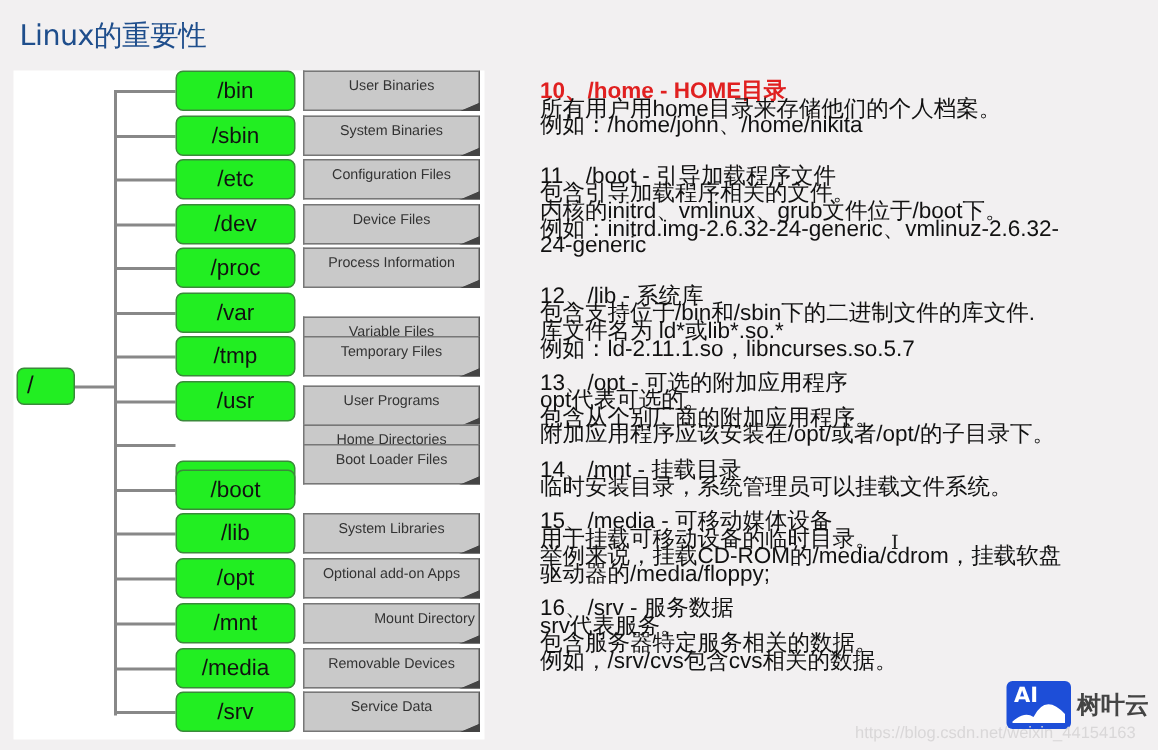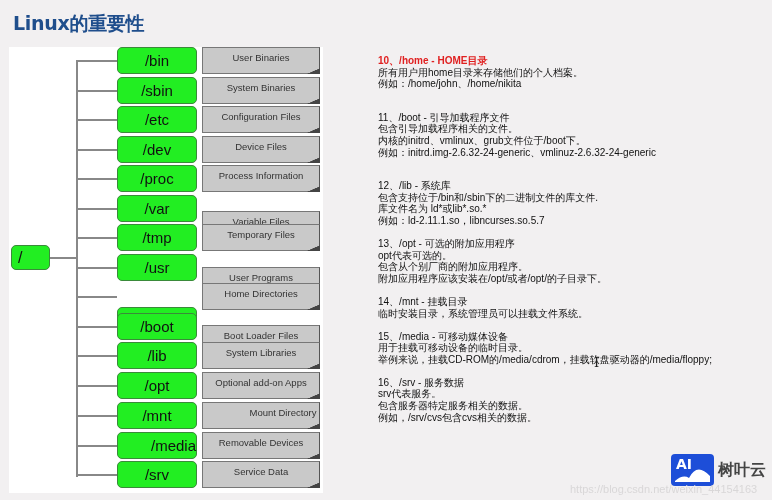--- a/index.html
+++ b/index.html
@@ -3,21 +3,21 @@
 <meta charset="utf-8">
 <style>
   html, body { margin:0; padding:0; }
   body {
     width:772px; height:500px; overflow:hidden;
     background:#f2f0f1; position:relative;
     font-family:"Liberation Sans", "DejaVu Sans", sans-serif;
   }
   .title {
     position:absolute; left:13px; top:11px;
-    font-size:19px; font-weight:bold; color:#1f4e8c;
+    font-size:19px; font-weight:normal; color:#1f4e8c;
     font-family:"DejaVu Sans", sans-serif; letter-spacing:-0.3px;
   }
   .panel {
     position:absolute; left:9px; top:47px; width:314px; height:446px;
     background:#ffffff;
   }
   .vline {
     position:absolute; left:76px; top:60px; width:2px; height:417px; background:#888;
   }
   .hline { position:absolute; height:2px; background:#888; }
@@ -35,21 +35,21 @@
     position:absolute; left:202px; width:118px; height:27px; box-sizing:border-box;
     background:#c9c9c9; border:1px solid #777; border-right:1.5px solid #555;
     font-size:9.5px; color:#333; text-align:center; line-height:20px;
   }
   .desc .fold {
     position:absolute; right:-1px; bottom:-1px; width:14px; height:6px;
     background:linear-gradient(to top left, #444 0 45%, transparent 50%);
   }
   .notes {
     position:absolute; left:360px; top:55px; width:360px;
-    font-size:10px; line-height:11.6px; color:#111;margin-left:18px;
+    font-size:15px; line-height:11.6px; color:#111;
   }
   .notes .blk { margin-bottom:11.5px; }
   .notes .blk.big { margin-bottom:22px; }
   .notes .hl { color:#e02020; font-weight:bold; }
   .cursor {
     position:absolute; left:594px; top:355px; font-size:13px; color:#222;
     font-family:"DejaVu Serif", serif;
   }
   .logo {
     position:absolute; left:671px; top:454px; width:43px; height:32px;
@@ -95,38 +95,38 @@
     <div class="dir" style="top: 165px;">/proc</div>
     <div class="desc" style="top: 165px;"><span>Process Information</span><span class="fold"></span></div>
     <div class="hline" style="left: 77px; top: 208px; width: 40px;"></div>
     <div class="dir" style="top: 195px;">/var</div>
     <div class="desc" style="top: 195px; margin-top: 16px;"><span>Variable Files</span><span class="fold"></span></div>
     <div class="hline" style="left: 77px; top: 237px; width: 40px;"></div>
     <div class="dir" style="top: 224px;">/tmp</div>
     <div class="desc" style="top: 224px;"><span>Temporary Files</span><span class="fold"></span></div>
     <div class="hline" style="left: 77px; top: 267px; width: 40px;"></div>
     <div class="dir" style="top: 254px;">/usr</div>
-    <div class="desc" style="top: 267px;"><span>User Programs</span><span class="fold"></span></div>
+    <div class="desc" style="top: 257px;"><span>User Programs</span><span class="fold"></span></div>
     <div class="hline" style="left: 77px; top: 296px; width: 40px;"></div>
     <div class="dir" style="top: 283px; margin-top: 24px;">/home</div>
     <div class="desc" style="top: 283px;"><span>Home Directories</span><span class="fold"></span></div>
     <div class="hline" style="left: 77px; top: 326px; width: 40px;"></div>
     <div class="dir" style="top: 313px;">/boot</div>
-    <div class="desc" style="top: 325px;"><span>Boot Loader Files</span><span class="fold"></span></div>
+    <div class="desc" style="top: 296px;"><span>Boot Loader Files</span><span class="fold"></span></div>
     <div class="hline" style="left: 77px; top: 355px; width: 40px;"></div>
     <div class="dir" style="top: 342px;">/lib</div>
     <div class="desc" style="top: 342px;"><span>System Libraries</span><span class="fold"></span></div>
     <div class="hline" style="left: 77px; top: 385px; width: 40px;"></div>
     <div class="dir" style="top: 372px;">/opt</div>
     <div class="desc" style="top: 372px;"><span>Optional add-on Apps</span><span class="fold"></span></div>
     <div class="hline" style="left: 77px; top: 415px; width: 40px;"></div>
     <div class="dir" style="top: 402px;">/mnt</div>
     <div class="desc" style="top: 402px; padding-left: 44px;"><span>Mount Directory</span><span class="fold"></span></div>
     <div class="hline" style="left: 77px; top: 445px; width: 40px;"></div>
-    <div class="dir" style="top: 432px; text-align: right;">/media</div>
+    <div class="dir" style="top: 432px;">/media</div>
     <div class="desc" style="top: 432px;"><span>Removable Devices</span><span class="fold"></span></div>
     <div class="hline" style="left: 77px; top: 474px; width: 40px;"></div>
     <div class="dir" style="top: 461px;">/srv</div>
     <div class="desc" style="top: 461px;"><span>Service Data</span><span class="fold"></span></div>
   </div>
 
 <div class="notes" id="notes">
     <div class="blk big">
       <div class="hl">10、/home - HOME目录</div>
       <div>所有用户用home目录来存储他们的个人档案。</div>

